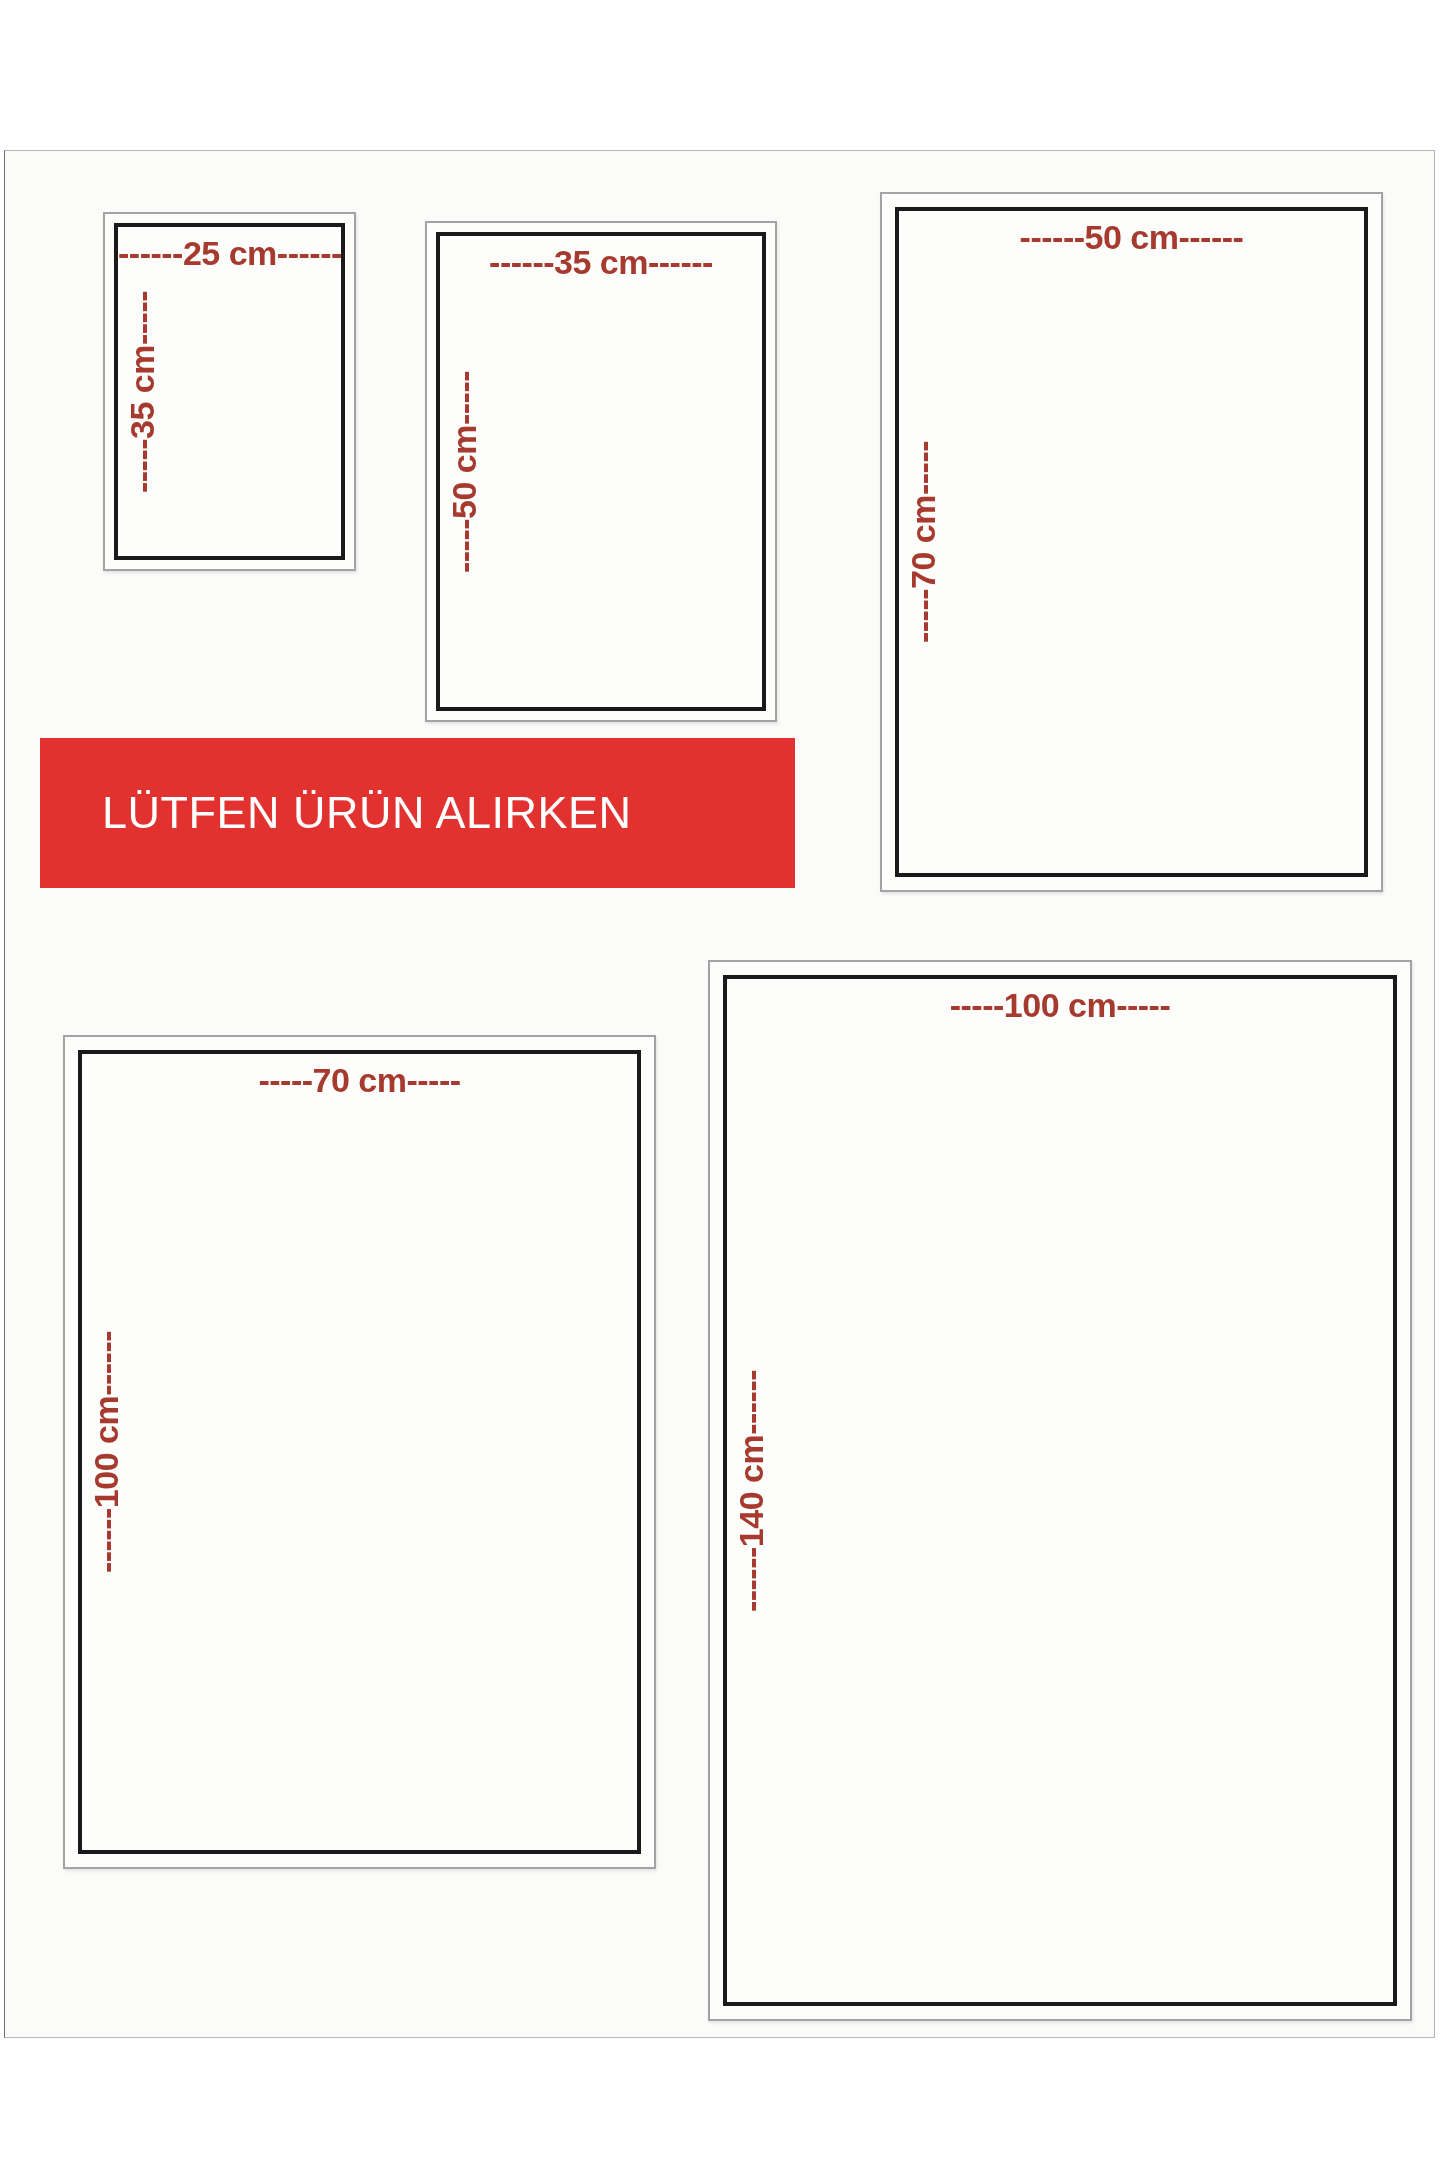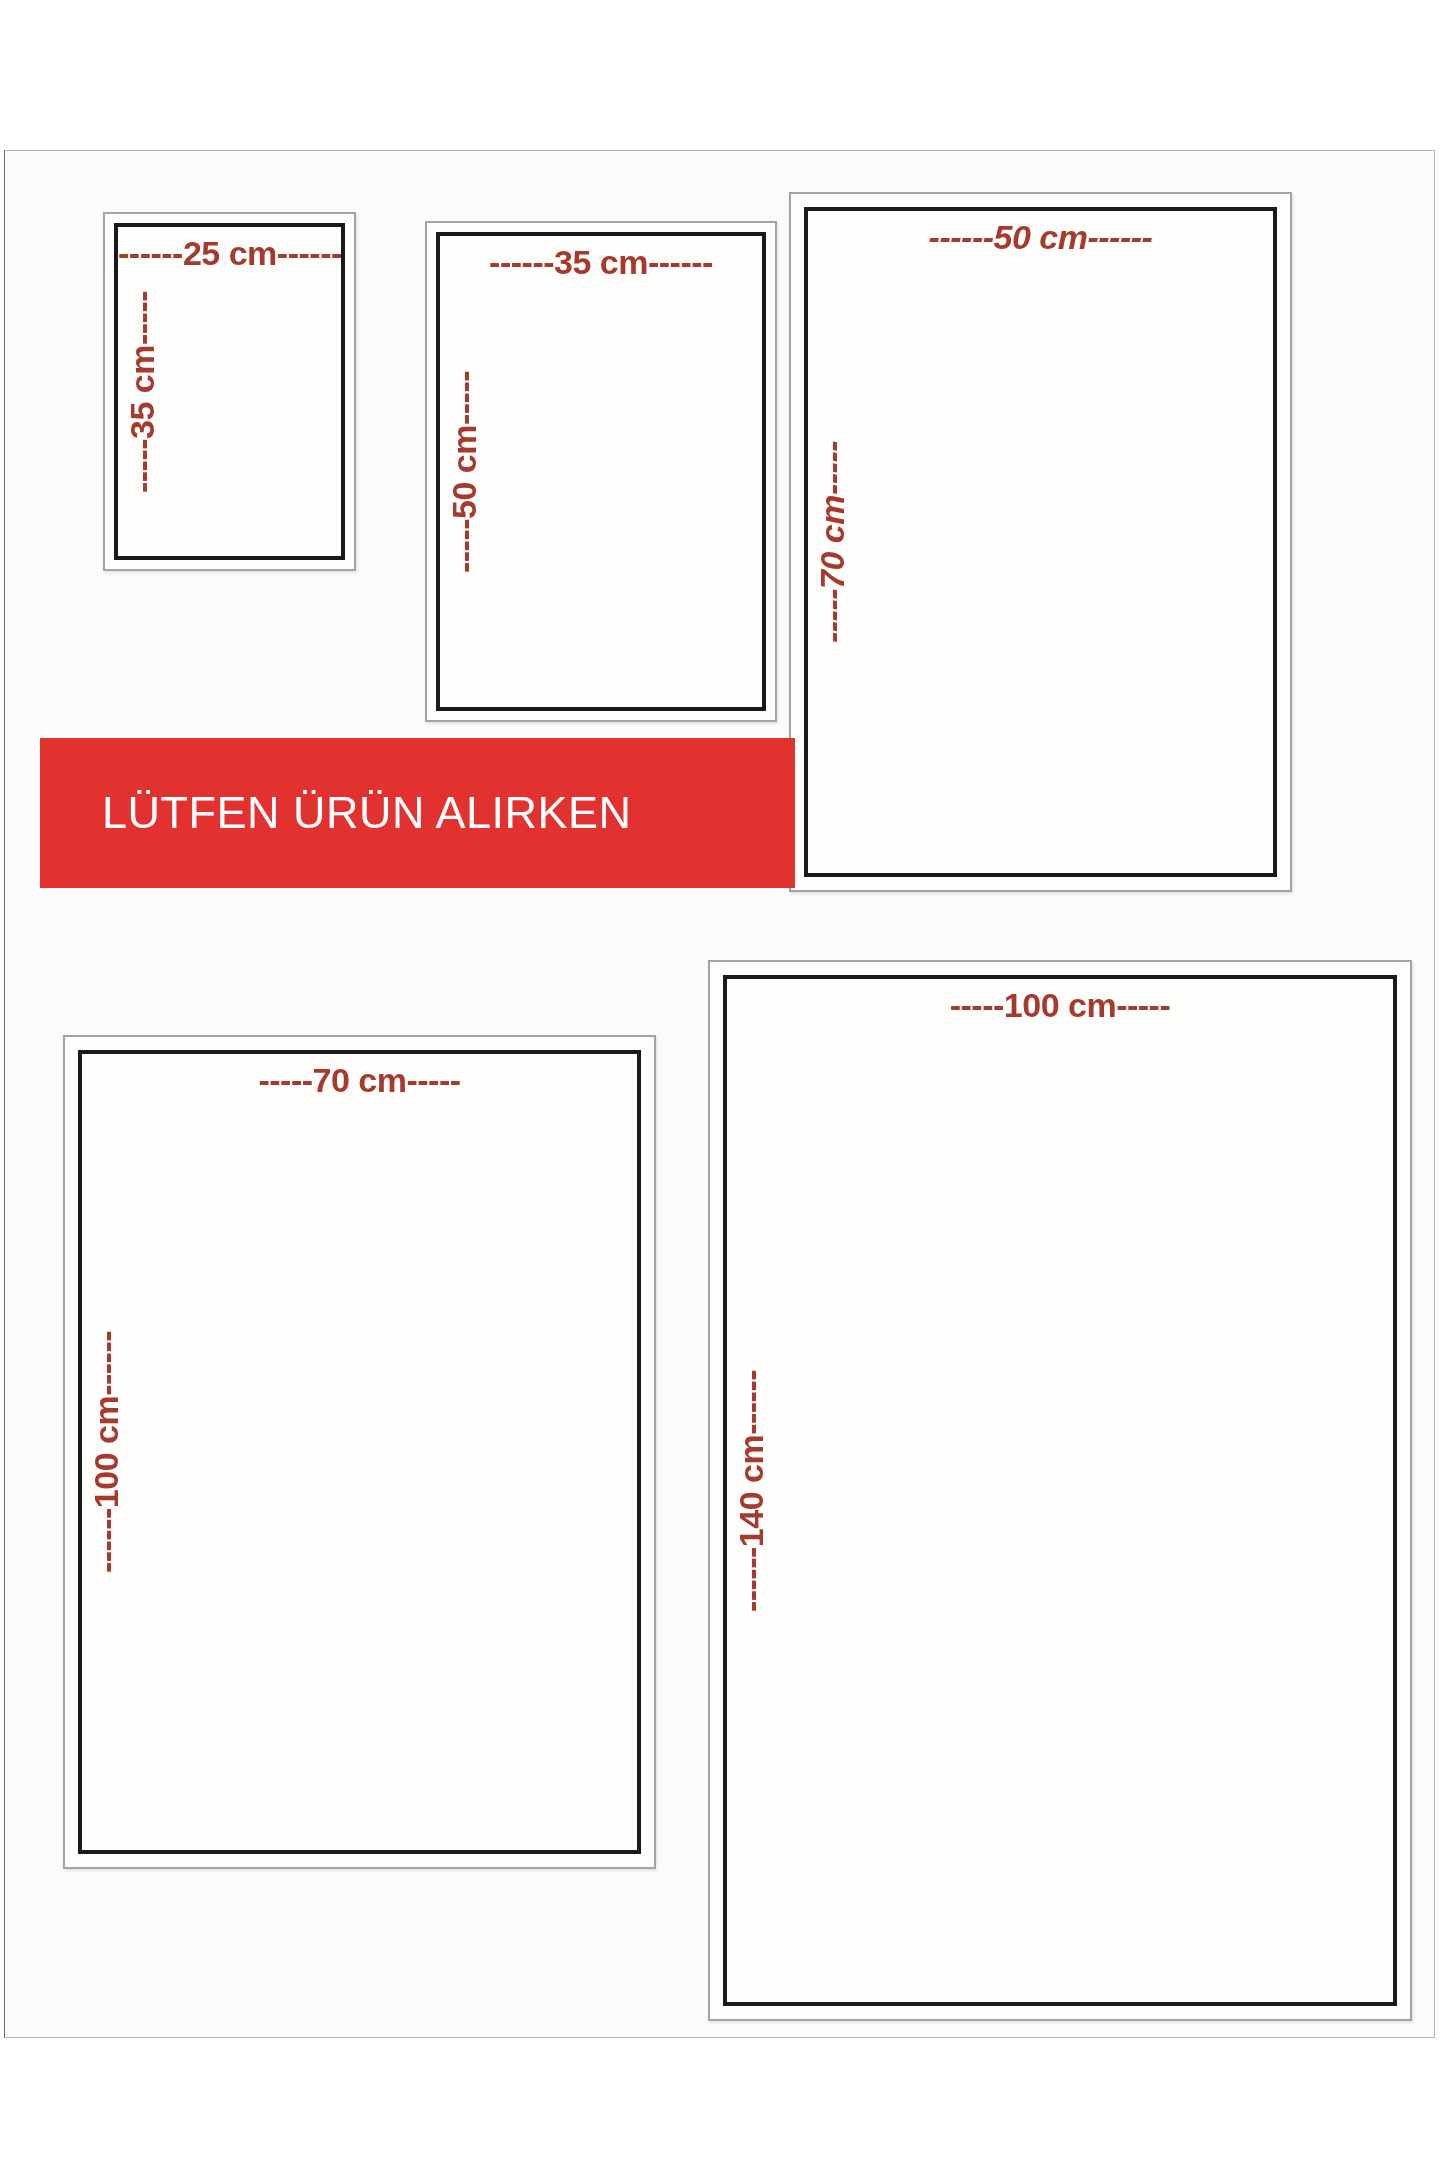--- a/index.html
+++ b/index.html
@@ -67,21 +67,21 @@
     font-weight: bold;
     font-size: 34px;
     letter-spacing: -0.5px;
     color: var(--label-red);
     white-space: nowrap;
   }
 
   
   .r1 { left:  98px; top:  41px; width: 249px; height: 355px; margin-top: 20px; }
   .r2 { left: 420px; top:  42px; width: 348px; height: 497px; margin-top: 28px; }
-  .r3 { left: 784px; top:  41px; width: 499px; height: 696px; font-style: italic; }
+  .r3 { left: 875px; top:  41px; width: 499px; height: 696px; }
   .r4 { left:  58px; top: 884px; width: 589px; height: 830px; }
   .r5 { left: 703px; top: 809px; width: 700px; height: 1057px; }
 
   .banner {
     position: absolute;
     left: 35px;
     top: 587px;
     width: 755px;
     height: 150px;
     background: var(--banner-red);

